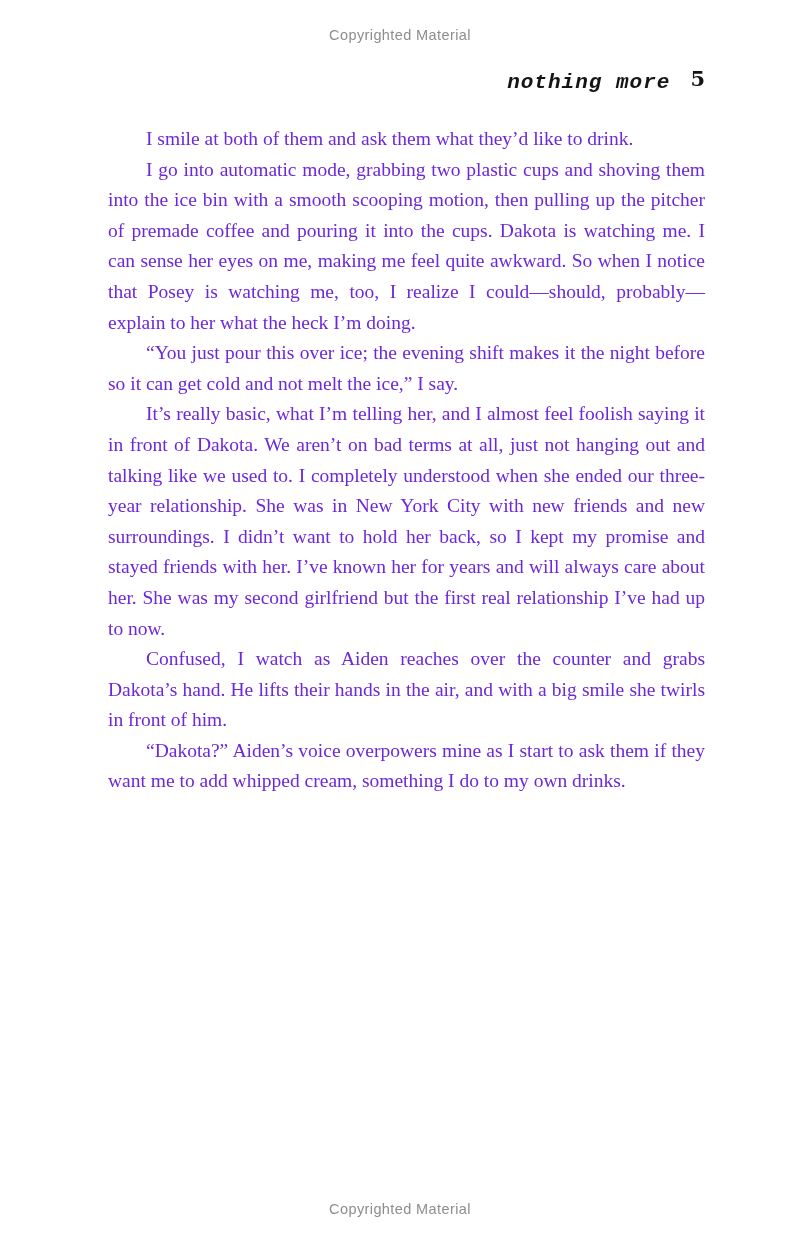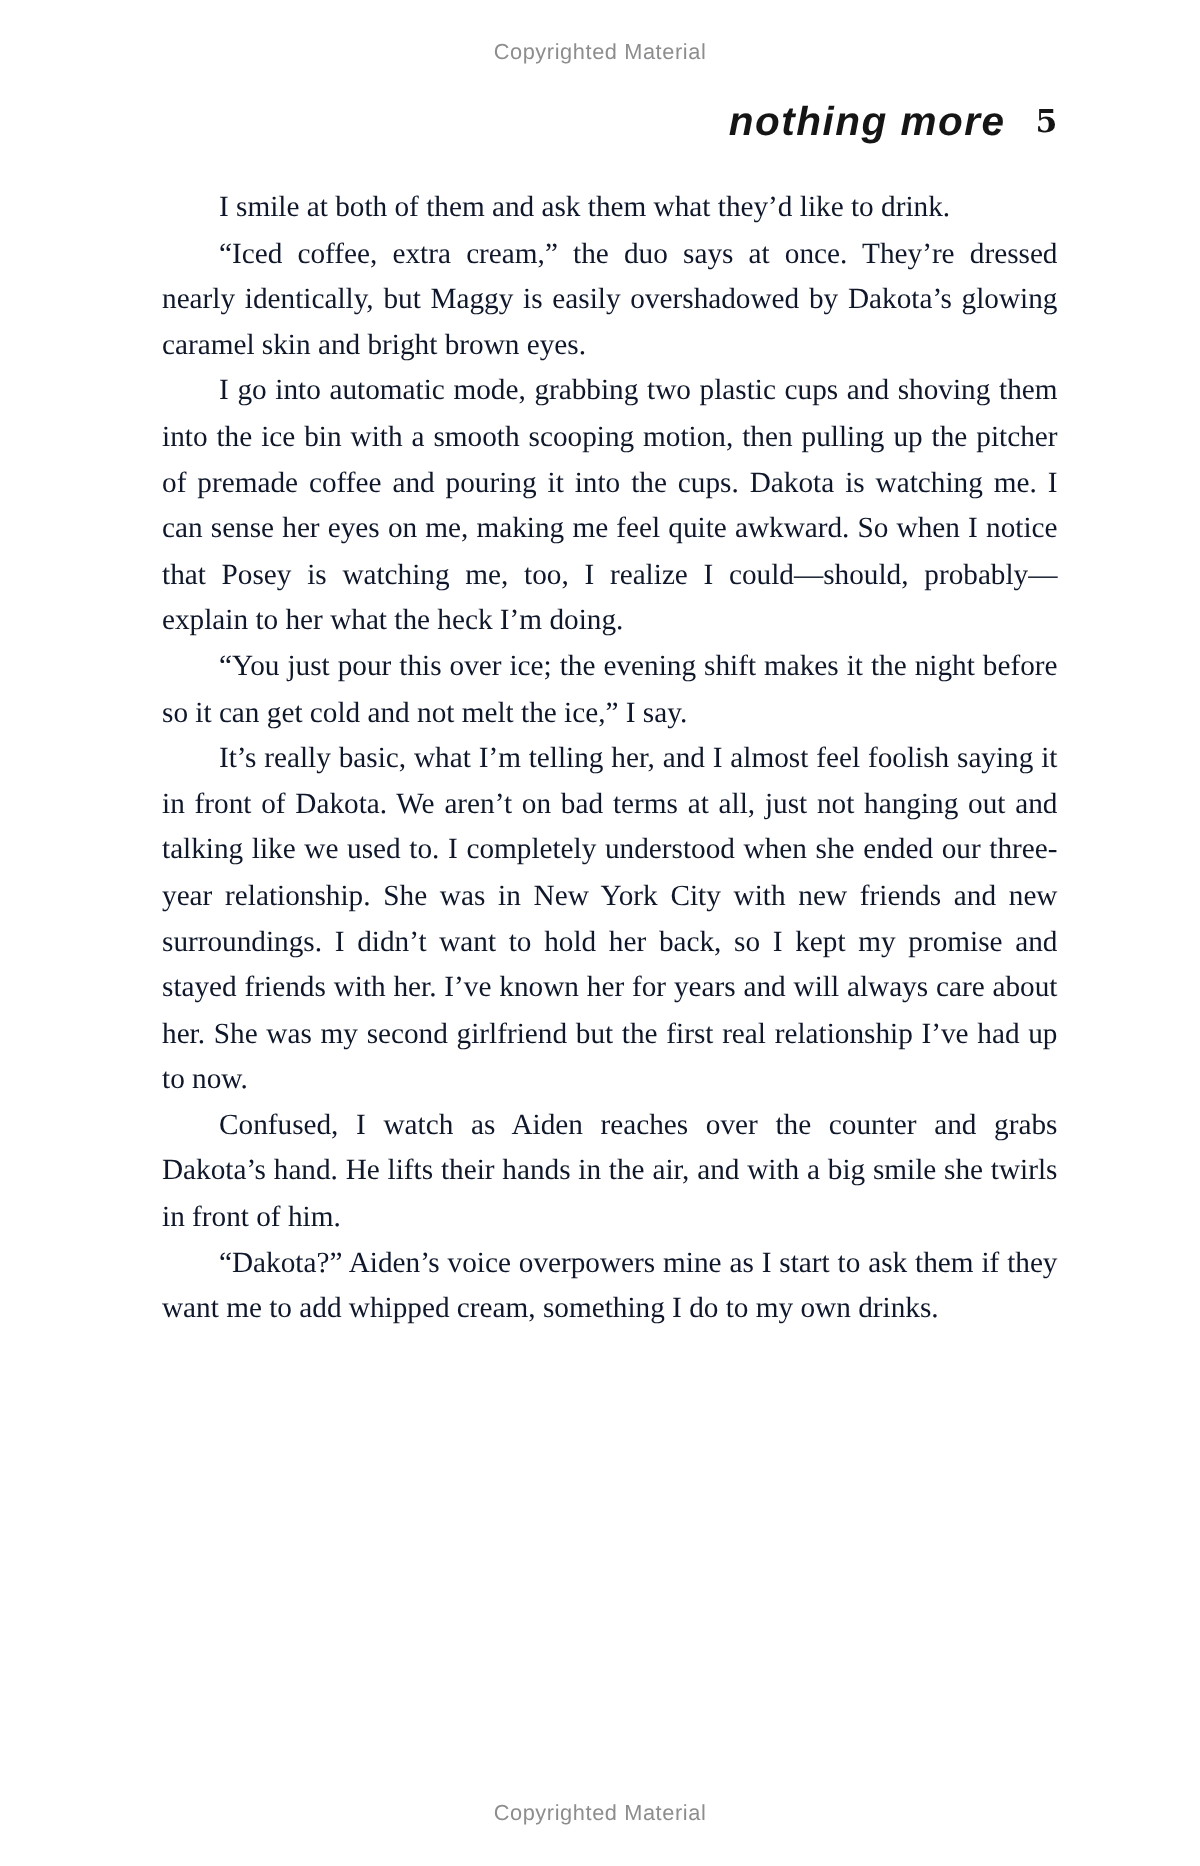--- a/index.html
+++ b/index.html
@@ -31,24 +31,24 @@
 
   .running-header {
     position: absolute;
     top: 66px;
     left: 108px;
     right: 95px;
     text-align: right;
     white-space: nowrap;
   }
   .running-title {
-    font-family: Liberation Sans, sans-serif;
+    font-family: Liberation Mono, monospace;
     font-style: italic;
     font-weight: bold;
-    font-size: 27px;
+    font-size: 21px;
     letter-spacing: 1px;
     color: #151515;
     margin-right: 20px;
     text-align: center;
   }
   .page-number {
     font-family: "DejaVu Serif", serif;
     font-size: 21px;
     font-weight: 600;
     color: #151515;
@@ -56,42 +56,41 @@
   }
 
   .body-text {
     position: absolute;
     top: 124px;
     left: 108px;
     right: 95px;
     font-size: 19.5px;
     line-height: 30.6px;
     text-align: justify;
-    color: #0f172a;
+    color: #6d28d9;
   }
   .body-text p {
     margin: 0;
     padding: 0;
     text-indent: 38px;
   }
 </style>
 </head>
 <body>
 
 <div class="book-page">
 
   <div class="copyright top">Copyrighted Material</div>
 
   <div class="running-header">
     <span class="running-title">nothing more</span><span class="page-number">5</span>
   </div>
 
   <div class="body-text">
     <p>I smile at both of them and ask them what they’d like to drink.</p>
-    <p>“Iced coffee, extra cream,” the duo says at once. They’re dressed nearly identically, but Maggy is easily overshadowed by Dakota’s glowing caramel skin and bright brown eyes.</p>
     <p>I go into automatic mode, grabbing two plastic cups and shoving them into the ice bin with a smooth scooping motion, then pulling up the pitcher of premade coffee and pouring it into the cups. Dakota is watching me. I can sense her eyes on me, making me feel quite awkward. So when I notice that Posey is watching me, too, I realize I could—should, probably—explain to her what the heck I’m doing.</p>
     <p>“You just pour this over ice; the evening shift makes it the night before so it can get cold and not melt the ice,” I say.</p>
     <p>It’s really basic, what I’m telling her, and I almost feel foolish saying it in front of Dakota. We aren’t on bad terms at all, just not hanging out and talking like we used to. I completely understood when she ended our three-year relationship. She was in New York City with new friends and new surroundings. I didn’t want to hold her back, so I kept my promise and stayed friends with her. I’ve known her for years and will always care about her. She was my second girlfriend but the first real relationship I’ve had up to now.</p>
     <p>Confused, I watch as Aiden reaches over the counter and grabs Dakota’s hand. He lifts their hands in the air, and with a big smile she twirls in front of him.</p>
     <p>“Dakota?” Aiden’s voice overpowers mine as I start to ask them if they want me to add whipped cream, something I do to my own drinks.</p>
   </div>
 
   <div class="copyright bottom">Copyrighted Material</div>
 
 </div>

